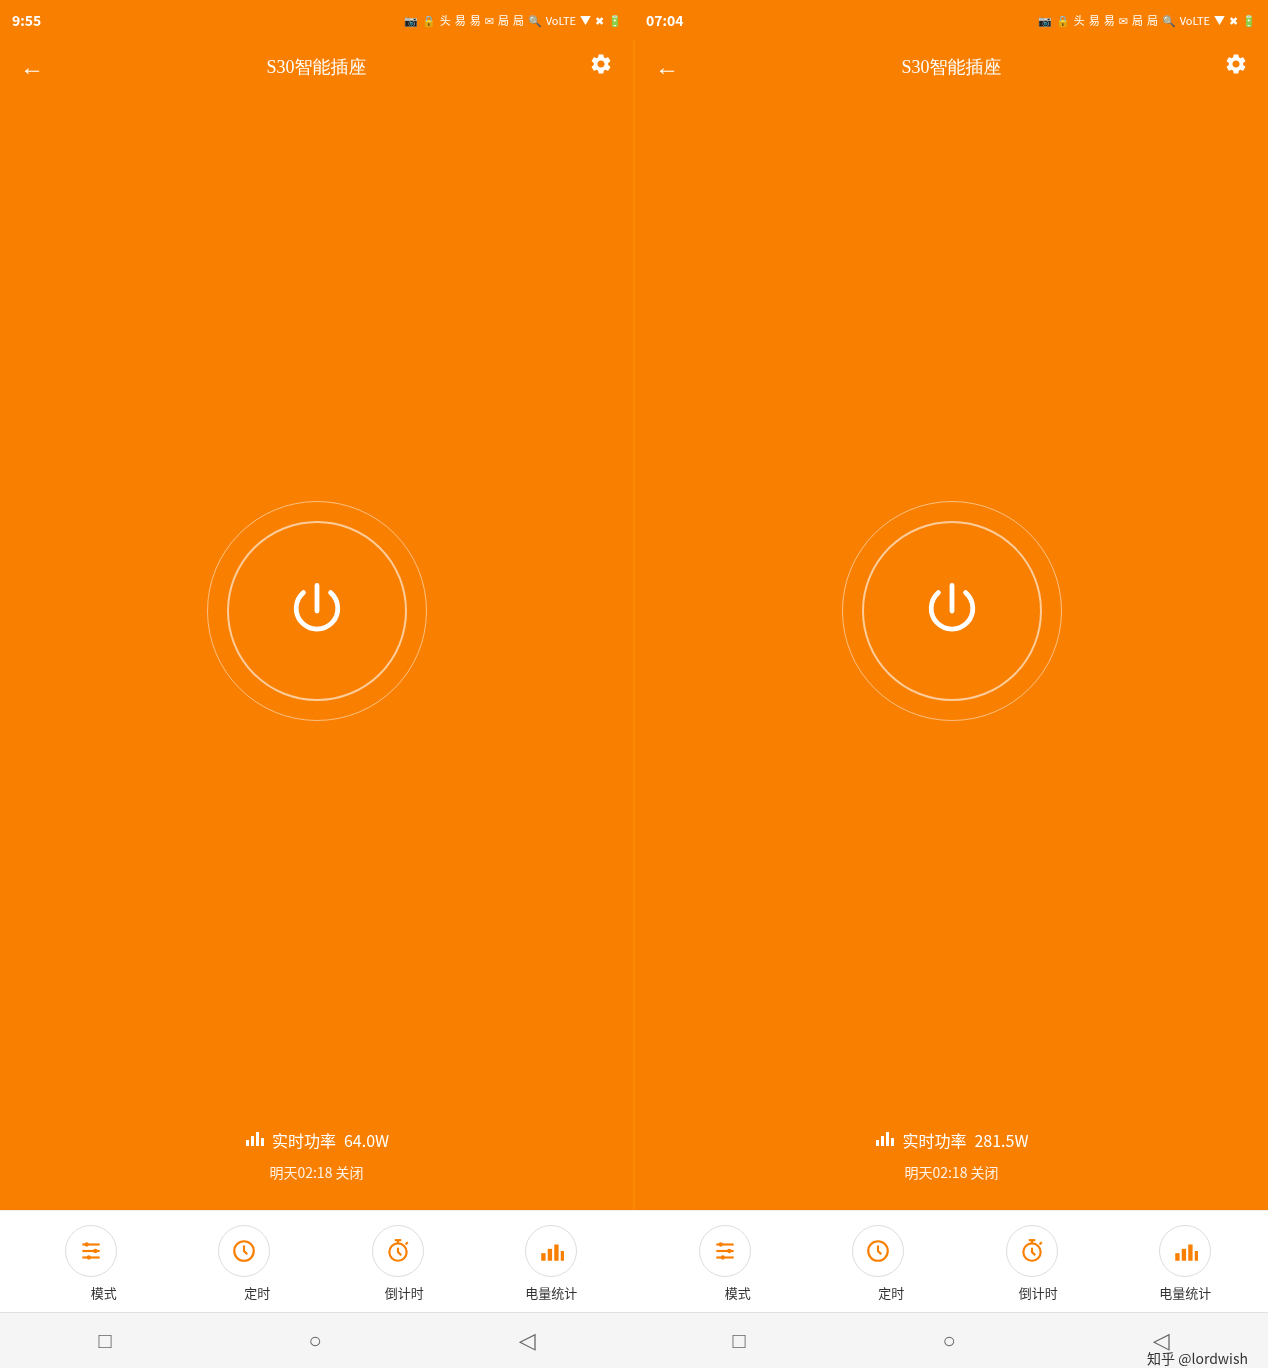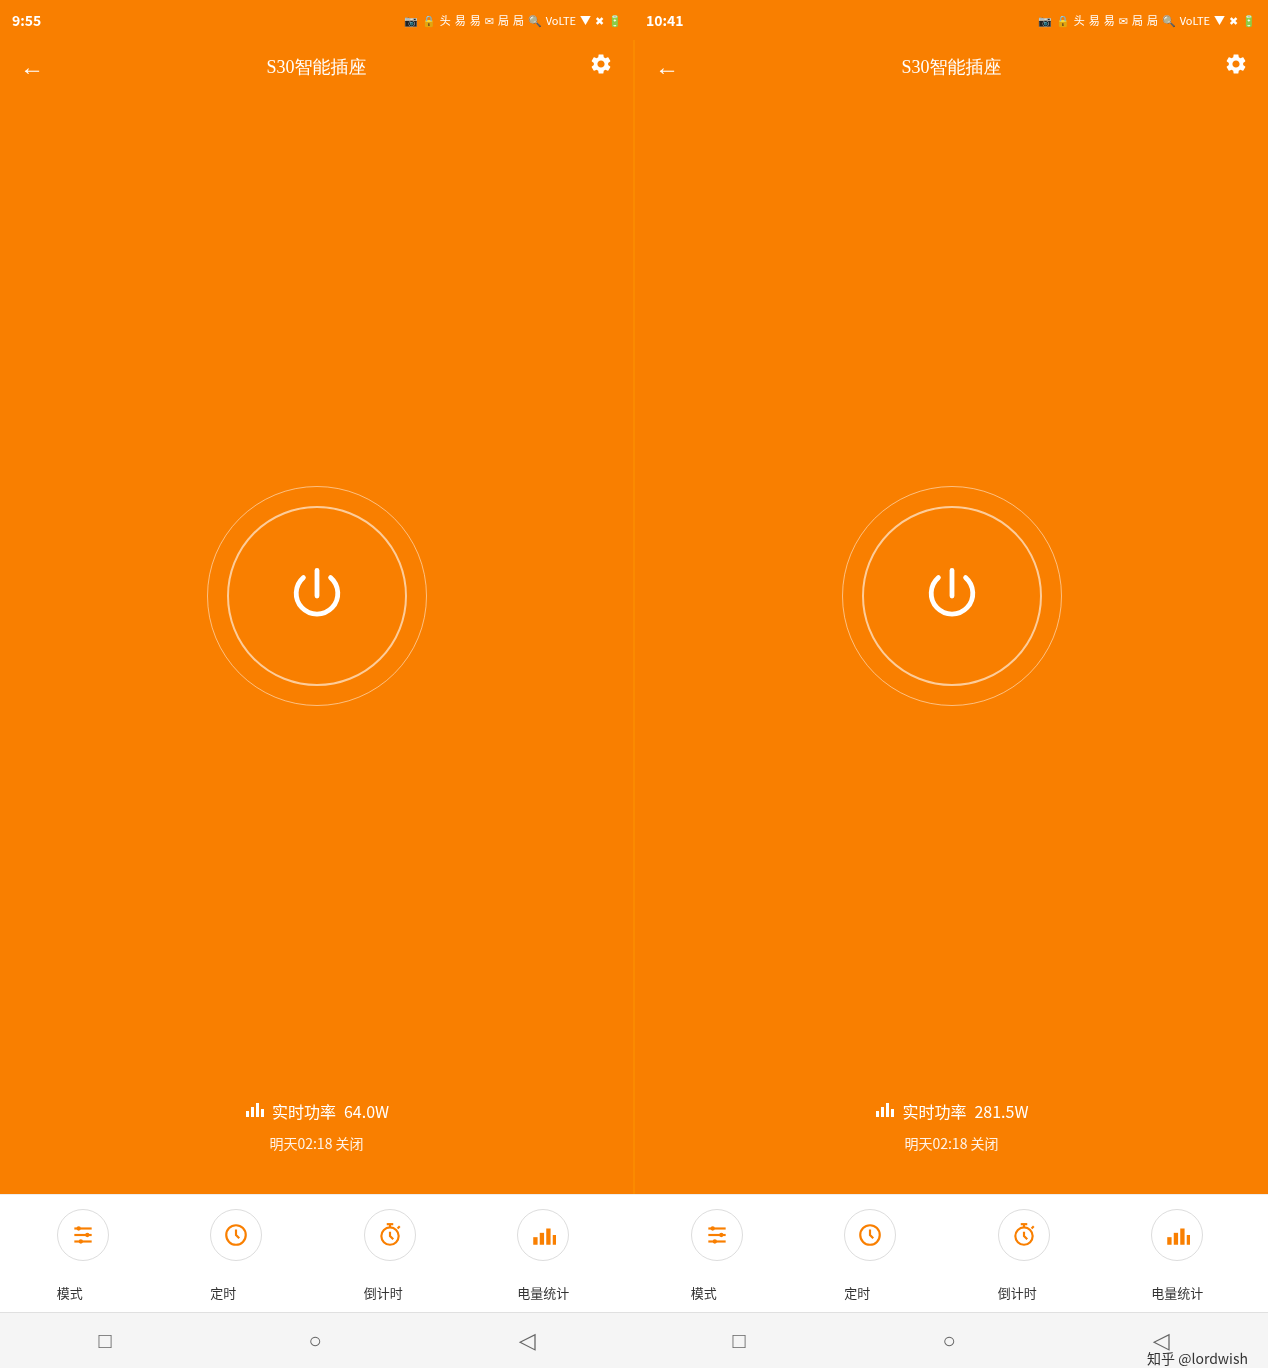--- a/index.html
+++ b/index.html
@@ -120,21 +120,21 @@
     .power-icon-svg {
       width: 80px;
       height: 80px;
     }
 
     
     .info-row {
       display: flex;
       flex-direction: column;
       align-items: center;
-      padding-bottom: 41px;
+      padding-bottom: 28px;
     }
     .power-reading {
       display: flex;
       align-items: center;
       gap: 8px;
       color: #fff;
       font-size: 16px;
     }
     .power-reading .bar-icon {
       font-size: 18px;
@@ -161,22 +161,22 @@
     .toolbar-half {
       flex: 1;
       display: flex;
       align-items: center;
       justify-content: space-around;
       padding: 14px 10px 10px;
     }
     .toolbar-item {
       display: flex;
       flex-direction: column;
-      align-items: flex-start;
-      gap: 22px;
+      align-items: flex-end;
+      gap: 6px;
       cursor: pointer;
       min-width: 60px;
     }
     .toolbar-icon-circle {
       width: 52px;
       height: 52px;
       border-radius: 50%;
       border: 1.5px solid #ddd;
       display: flex;
       align-items: center;
@@ -230,21 +230,21 @@
       <span>局</span>
       <span>局</span>
       <span>🔍</span>
       <span>VoLTE</span>
       <span>▼</span>
       <span>✖</span>
       <span>🔋</span>
     </span>
   </div>
   <div class="status-bar">
-    <span class="time">10:41</span>
+    <span class="time">07:04</span>
     <span class="icons">
       <span>📷</span>
       <span>🔒</span>
       <span>头</span>
       <span>易</span>
       <span>易</span>
       <span>✉</span>
       <span>局</span>
       <span>局</span>
       <span>🔍</span>

